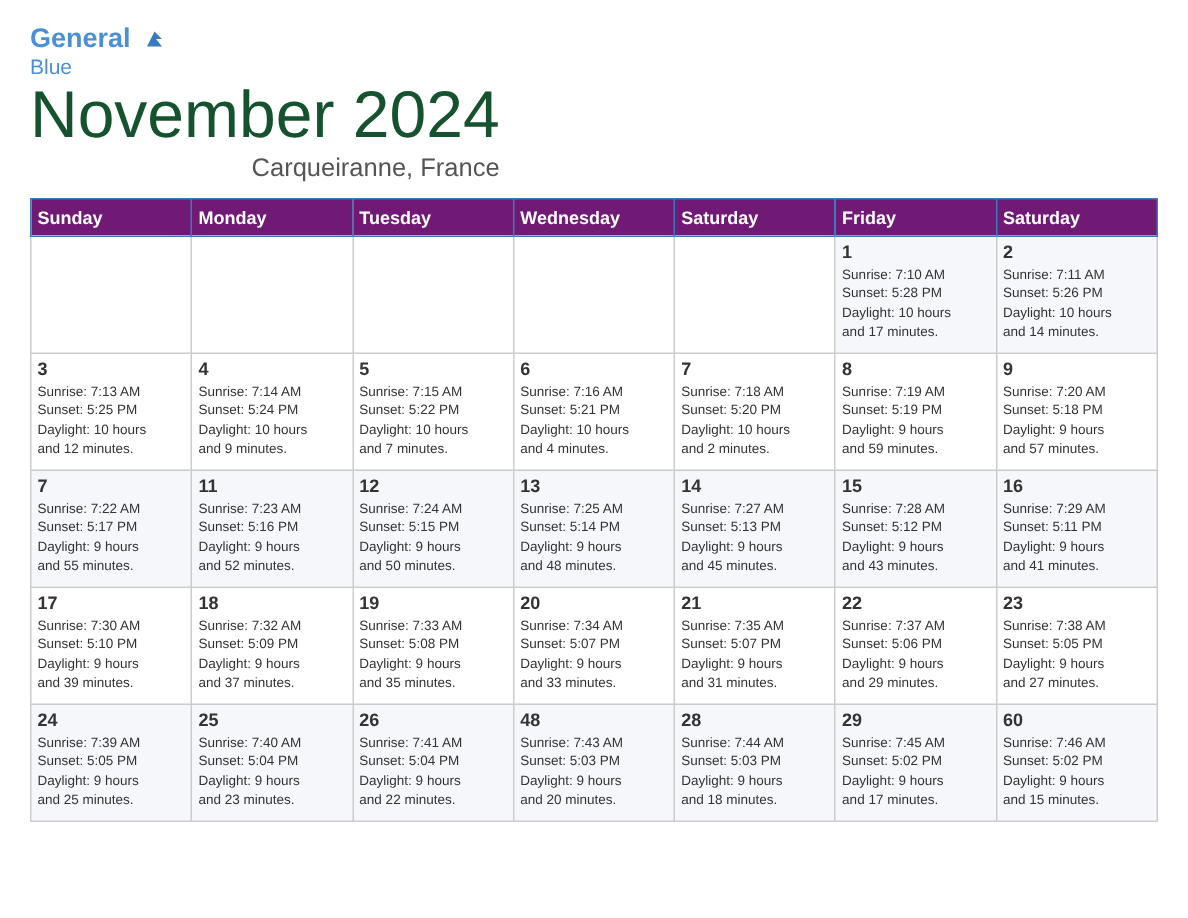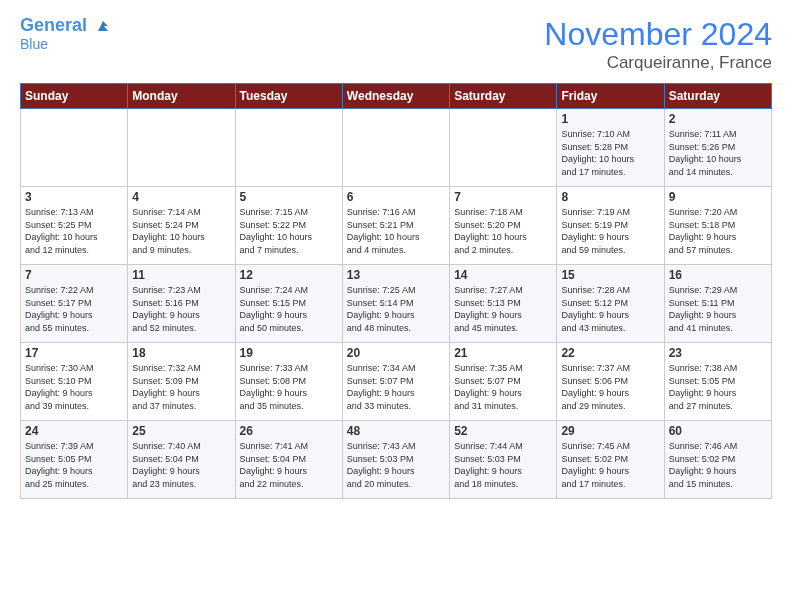--- a/index.html
+++ b/index.html
@@ -1,26 +1,26 @@
 <!DOCTYPE html>
 <html><head>
   <meta charset="utf-8">
   <style>
     * { box-sizing: border-box; margin: 0; padding: 0; }
     body { font-family: Arial, sans-serif; background: #fff; width: 792px; height: 612px; overflow: hidden; }
     .container { padding: 16px 20px; }
-    .header { display: flex; align-items: flex-start; justify-content: space-between; margin-bottom: 10px; }
+    .header { display: flex; align-items: flex-start; justify-content: space-between; margin-bottom: 10px; flex-direction: column; }
     .logo { display: flex; align-items: center; }
     .logo-text { font-size: 18px; font-weight: bold; color: #333; line-height: 1.1; }
     .logo-text span { color: #4a90d9; }
     .title-block { text-align: right; }
-    .month-title { font-size: 32px; color: #3b82f6; font-weight: 300; }
+    .month-title { font-size: 44px; color: #14532d; font-weight: 300; }
     .subtitle { font-size: 17px; color: #555; }
     table { width: 100%; border-collapse: collapse; table-layout: fixed; }
-    thead tr { background: #7f1d1d; color: #fff; }
+    thead tr { background: #701a75; color: #fff; }
     thead th { padding: 5px 4px; font-size: 12px; font-weight: bold; text-align: left; border: 1px solid #3a7bbf; }
     tbody tr { background: #fff; }
     tbody tr:nth-child(odd) { background: #f5f7fa; }
     tbody td { border: 1px solid #ccc; vertical-align: top; padding: 3px 4px; font-size: 9.5px; color: #333; height: 78px; }
     .day-num { font-size: 12px; font-weight: bold; display: block; margin-bottom: 2px; }
     .day-info { font-size: 9px; line-height: 1.4; color: #333; }
     .empty { background: #fff; }
   </style>
 </head>
 <body>
@@ -175,21 +175,21 @@
           </td>
           <td>
             <span class="day-num">26</span>
             <div class="day-info">Sunrise: 7:41 AM<br>Sunset: 5:04 PM<br>Daylight: 9 hours<br>and 22 minutes.</div>
           </td>
           <td>
             <span class="day-num">48</span>
             <div class="day-info">Sunrise: 7:43 AM<br>Sunset: 5:03 PM<br>Daylight: 9 hours<br>and 20 minutes.</div>
           </td>
           <td>
-            <span class="day-num">52</span>
+            <span class="day-num">28</span>
             <div class="day-info">Sunrise: 7:44 AM<br>Sunset: 5:03 PM<br>Daylight: 9 hours<br>and 18 minutes.</div>
           </td>
           <td>
             <span class="day-num">29</span>
             <div class="day-info">Sunrise: 7:45 AM<br>Sunset: 5:02 PM<br>Daylight: 9 hours<br>and 17 minutes.</div>
           </td>
           <td>
             <span class="day-num">60</span>
             <div class="day-info">Sunrise: 7:46 AM<br>Sunset: 5:02 PM<br>Daylight: 9 hours<br>and 15 minutes.</div>
           </td>

